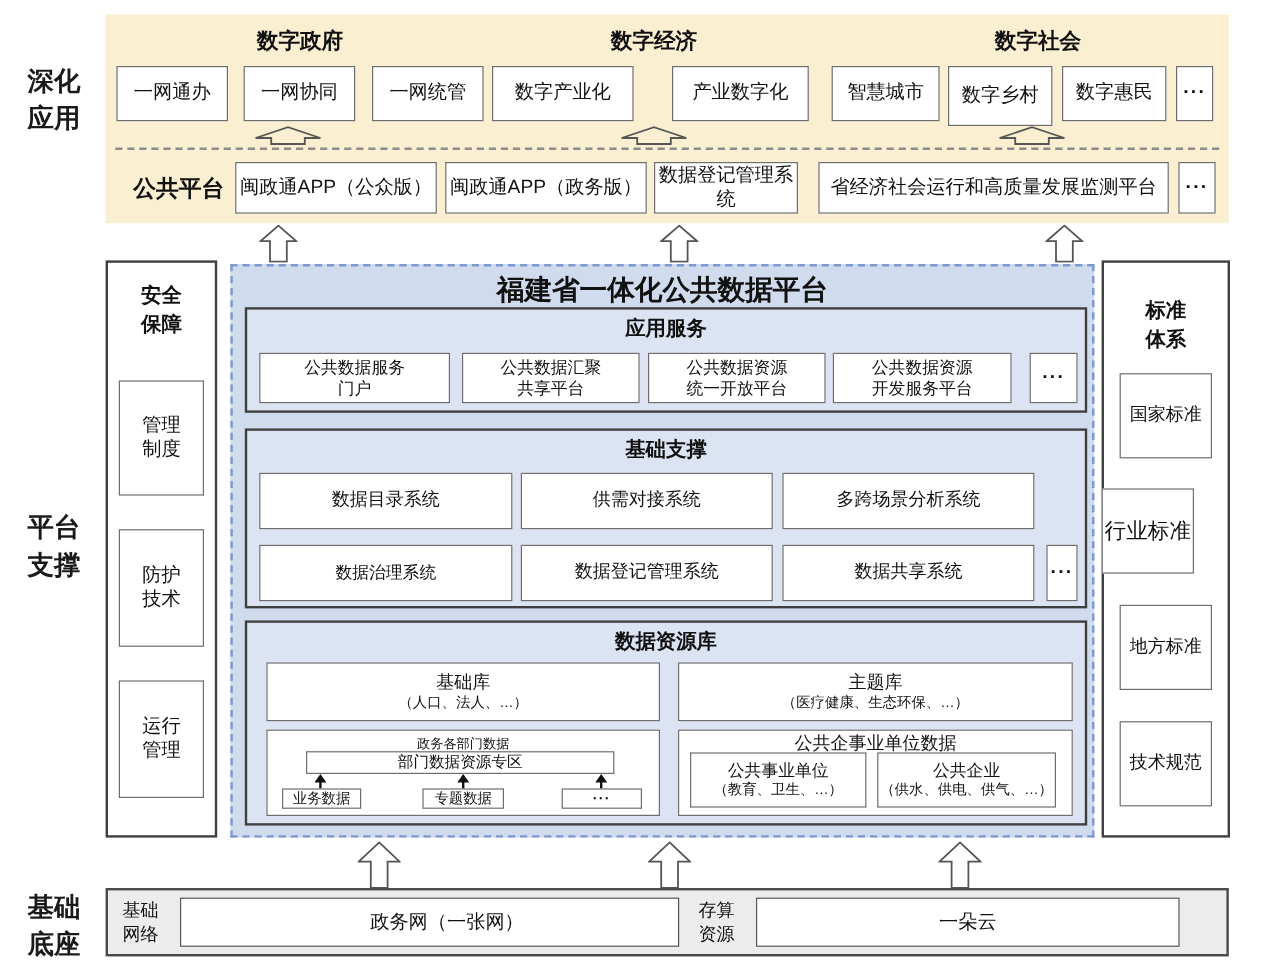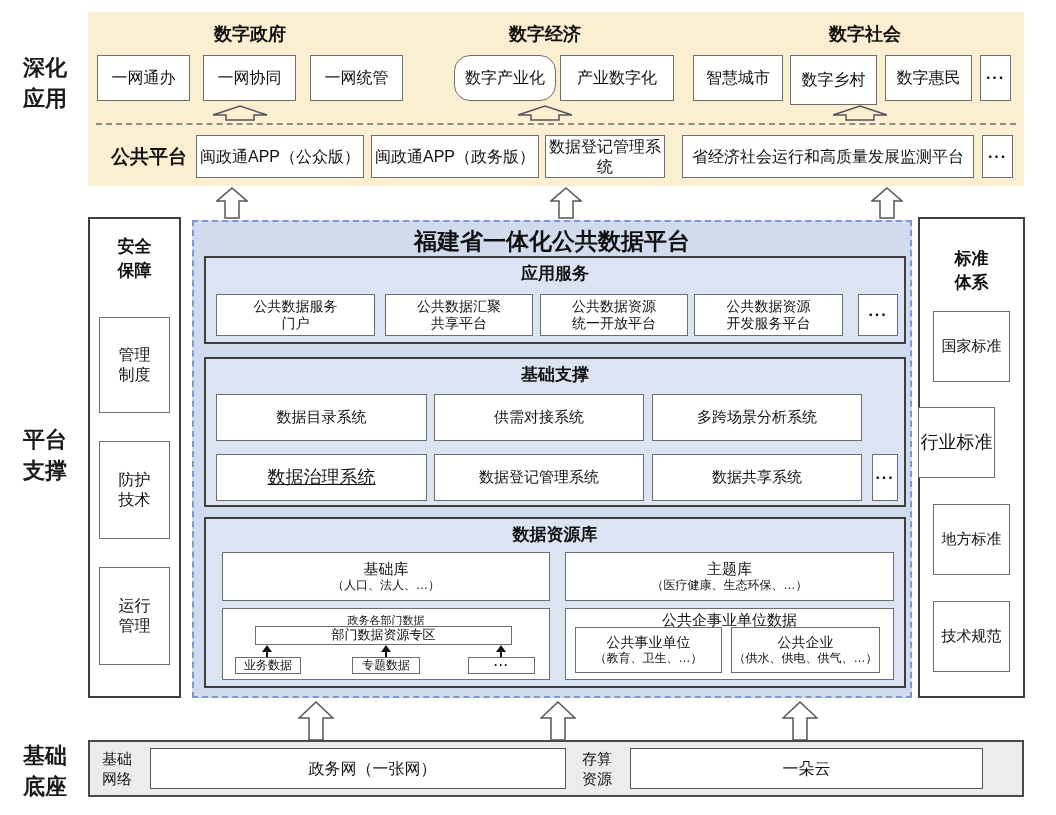--- a/index.html
+++ b/index.html
@@ -65,21 +65,21 @@
 
   <div class="cream" style="left:88px;top:12px;width:936px;height:174px;"></div>
 
   <div class="group-title" style="left:178px;top:22px;width:144px;">数字政府</div>
   <div class="group-title" style="left:473px;top:22px;width:144px;">数字经济</div>
   <div class="group-title" style="left:793px;top:22px;width:144px;">数字社会</div>
 
   <div class="box" style="left:97px;top:55px;width:93px;height:46px;">一网通办</div>
   <div class="box" style="left:203px;top:55px;width:93px;height:46px;">一网协同</div>
   <div class="box" style="left:310px;top:55px;width:93px;height:46px;">一网统管</div>
-  <div class="box" style="left:454px;top:55px;width:102px;height:46px;border-radius:16px;">数字产业化</div>
+  <div class="box" style="left:410px;top:55px;width:118px;height:46px;">数字产业化</div>
   <div class="box" style="left:560px;top:55px;width:114px;height:46px;">产业数字化</div>
   <div class="box" style="left:693px;top:55px;width:90px;height:46px;">智慧城市</div>
   <div class="box" style="left:790px;top:55px;width:87px;height:50px;">数字乡村</div>
   <div class="box" style="left:885px;top:55px;width:87px;height:46px;">数字惠民</div>
   <div class="box dots" style="left:980px;top:55px;width:31px;height:46px;">···</div>
 
   <div class="abs" style="left:212px;top:105px;">
     <svg width="56" height="16" viewBox="0 0 56 16">
         <polygon points="1,10 28,1 55,10 42,10 42,15 14,15 14,10" fill="none" stroke="#555" stroke-width="1.5"></polygon>
       </svg>
@@ -174,21 +174,21 @@
     <span>开发服务平台</span>
   </div>
   <div class="box dots" style="left:858px;top:294px;width:40px;height:42px;">···</div>
 
   <div class="section" style="left:204px;top:357px;width:702px;height:150px;">
     <div class="section-title">基础支撑</div>
   </div>
   <div class="box" style="left:216px;top:394px;width:211px;height:47px;font-size:15px;">数据目录系统</div>
   <div class="box" style="left:434px;top:394px;width:210px;height:47px;font-size:15px;">供需对接系统</div>
   <div class="box" style="left:652px;top:394px;width:210px;height:47px;font-size:15px;">多跨场景分析系统</div>
-  <div class="box" style="left:216px;top:454px;width:211px;height:47px;font-size:18px;text-decoration:underline;">数据治理系统</div>
+  <div class="box" style="left:216px;top:454px;width:211px;height:47px;font-size:14px;">数据治理系统</div>
   <div class="box" style="left:434px;top:454px;width:210px;height:47px;font-size:15px;">数据登记管理系统</div>
   <div class="box" style="left:652px;top:454px;width:210px;height:47px;font-size:15px;">数据共享系统</div>
   <div class="box dots" style="left:872px;top:454px;width:26px;height:47px;">···</div>
 
   <div class="section" style="left:204px;top:517px;width:702px;height:171px;">
     <div class="section-title">数据资源库</div>
   </div>
   <div class="box" style="left:222px;top:552px;width:328px;height:49px;font-size:15px;">
     <span>基础库</span>
     <span class="sub">（人口、法人、…）</span>

